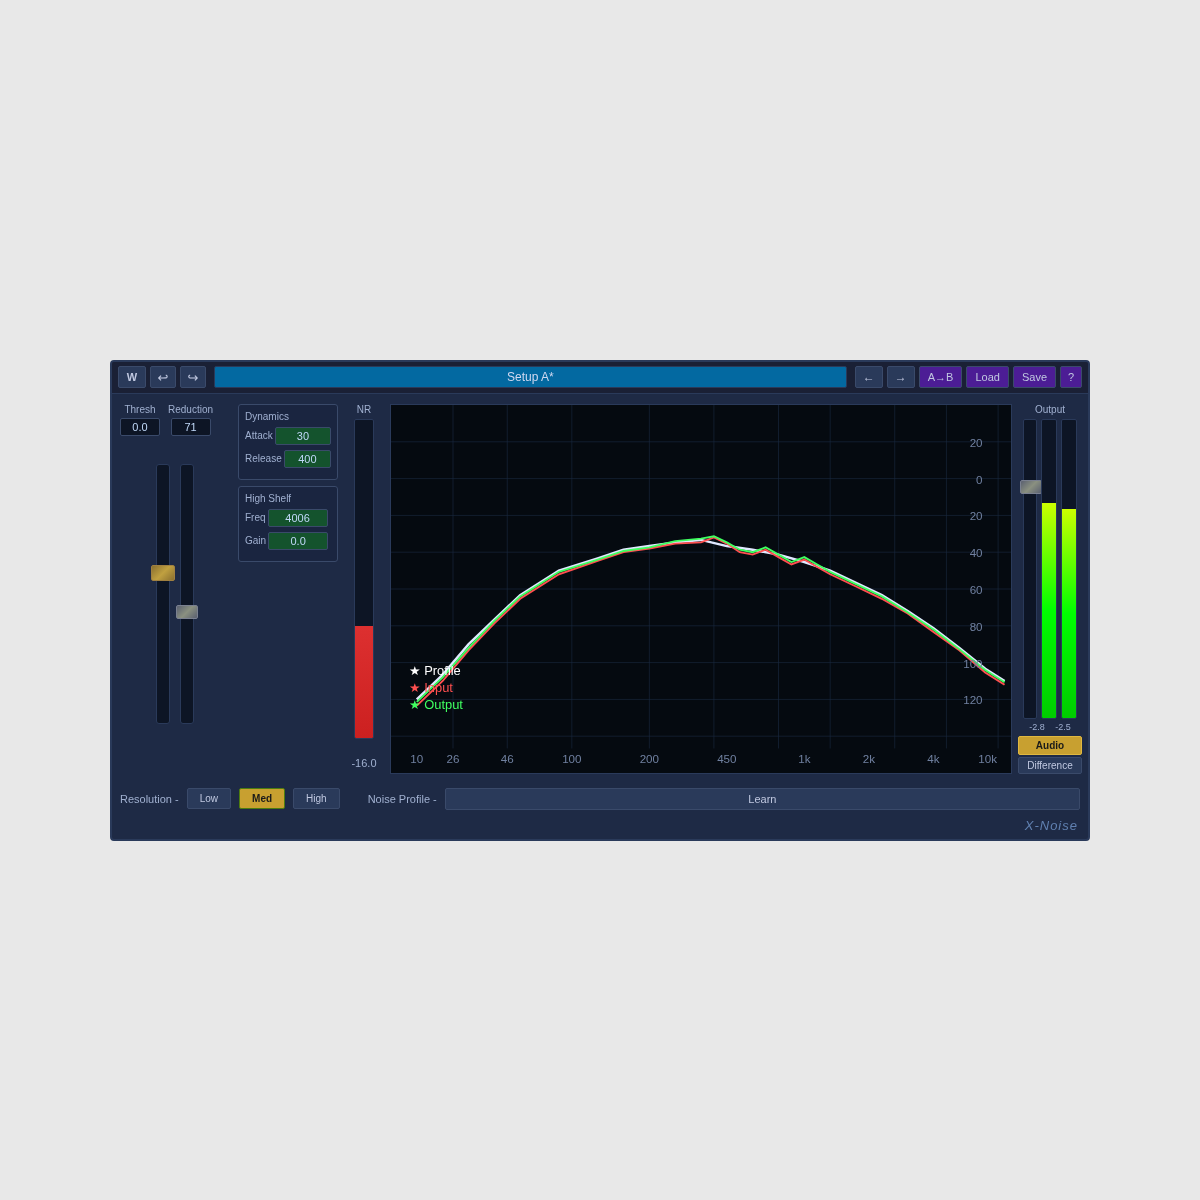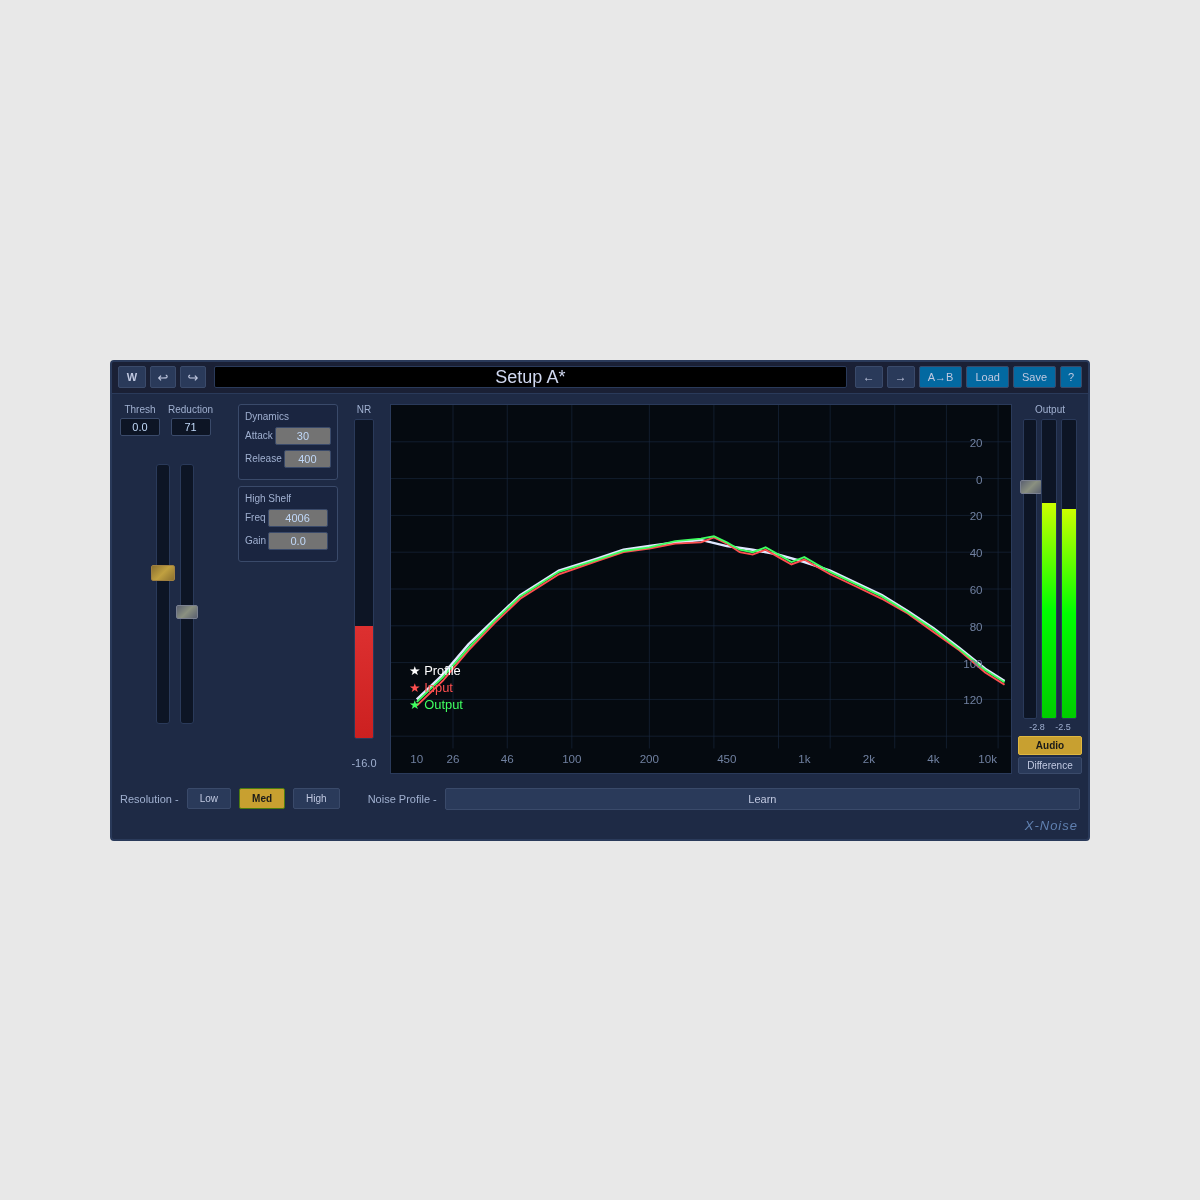--- a/index.html
+++ b/index.html
@@ -51,46 +51,46 @@
       height: 22px;
       display: flex;
       align-items: center;
       justify-content: center;
       font-size: 13px;
       cursor: pointer;
       border-radius: 2px;
     }
     .setup-name {
       flex: 1;
-      background: #000000;
+      background: #0369a1;
       border: 1px solid #2a3a5a;
       color: #d0d8f0;
       height: 22px;
       display: flex;
       align-items: center;
       justify-content: center;
-      font-size: 18px;
+      font-size: 12px;
       margin: 0 4px;
       border-radius: 2px;
     }
     .nav-btn {
       background: #2a3a5a;
       border: 1px solid #3a4a6a;
       color: #c0c8e0;
       width: 28px;
       height: 22px;
       display: flex;
       align-items: center;
       justify-content: center;
       font-size: 12px;
       cursor: pointer;
       border-radius: 2px;
     }
     .ab-btn, .load-btn, .save-btn, .help-btn {
-      background: #0369a1;
+      background: #4c1d95;
       border: 1px solid #3a4a6a;
       color: #c0c8e0;
       height: 22px;
       padding: 0 8px;
       display: flex;
       align-items: center;
       justify-content: center;
       font-size: 11px;
       cursor: pointer;
       border-radius: 2px;
@@ -200,21 +200,21 @@
       margin-bottom: 5px;
     }
     .param-row {
       display: flex;
       flex-direction: row;
       align-items: center;
       gap: 2px;
       margin-bottom: 5px;
     }
     .value-box-wide {
-      background: #737373;
+      background: #14532d;
       border: 1px solid #3a4a6a;
       color: #c0d8f8;
       font-size: 11px;
       text-align: center;
       width: 60px;
       height: 18px;
       display: flex;
       align-items: center;
       justify-content: center;
       border-radius: 2px;

